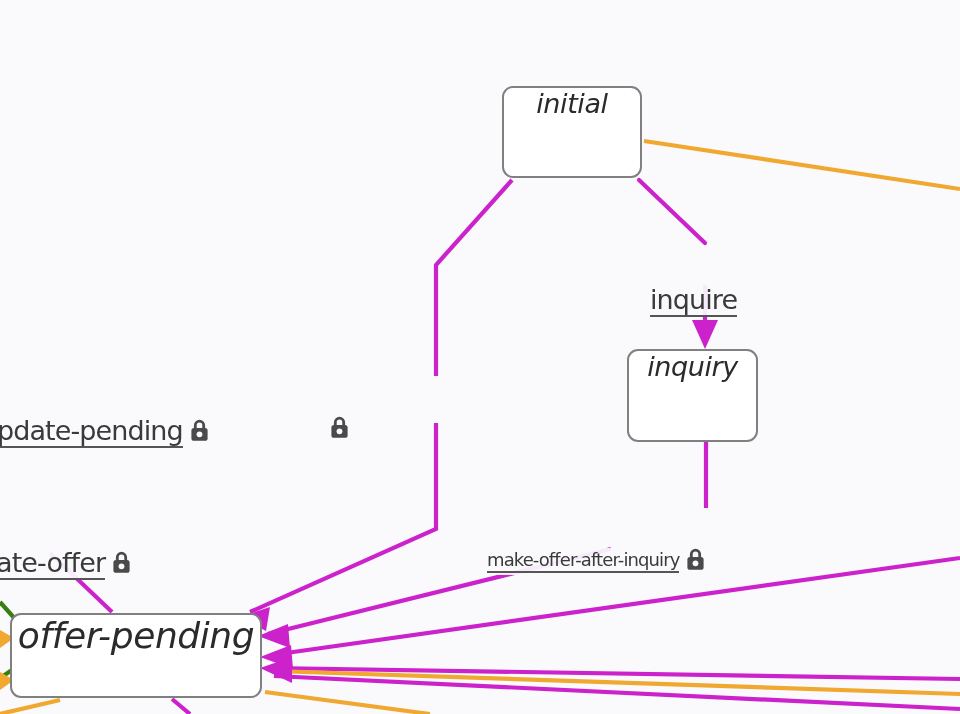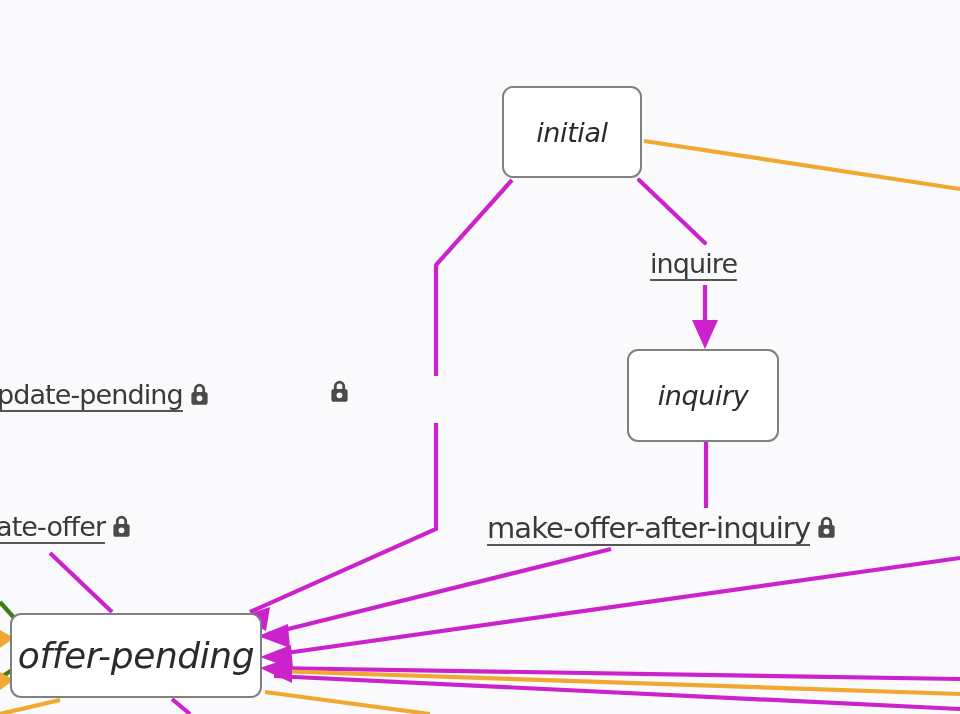--- a/index.html
+++ b/index.html
@@ -27,39 +27,40 @@
     height: 714px;
     pointer-events: none;
   }
   .state-node {
     position: absolute;
     box-sizing: border-box;
     background: #ffffff;
     border: 2.6px solid #808080;
     border-radius: 11px;
     display: flex;
-    align-items: center;
+    align-items: flex-start;
     justify-content: center;
   }
   .state-label {
     font-family: "DejaVu Sans", sans-serif;
     font-style: italic;
     font-weight: 400;
     color: #2b2b2b;
     letter-spacing: -0.4px;
     white-space: nowrap;
   }
   .edge-label {
     position: absolute;
     display: flex;
     align-items: center;
     gap: 7px;
     white-space: nowrap;
     background: rgba(250,250,253,0.93);
     padding: 0 1px;
+    margin-top: 36px;
   }
   .edge-label-text {
     font-family: "DejaVu Sans", sans-serif;
     font-weight: 400;
     color: #3a3a3a;
     letter-spacing: -0.9px;
     border-bottom: 2.4px solid #555555;
     line-height: 1.12;
   }
   .lock-icon {
@@ -108,21 +109,21 @@
     <path d="M 0 678 L 12 670" fill="none" stroke="#3a7d10" stroke-width="4.2" stroke-linecap="butt"></path>
     <polygon points="14,638 0,630 0,648" fill="#f0a830"></polygon>
     <polygon points="14,680 0,672 0,690" fill="#f0a830"></polygon>
     <path d="M 0 714 L 60 700" fill="none" stroke="#f0a830" stroke-width="4.2" stroke-linecap="butt"></path>
   </svg>
 
   <div class="state-node" style="left:502px; top:86px; width:140px; height:92px;">
     <span class="state-label" style="font-size:27px;">initial</span>
   </div>
 
-  <div class="state-node" style="left:627px; top:349px; width:152px; height:93px;">
+  <div class="state-node" style="left:627px; top:349px; width:131px; height:93px;">
     <span class="state-label" style="font-size:27px;">inquiry</span>
   </div>
 
   <div class="state-node" style="left:10px; top:613px; width:252px; height:85px;">
     <span class="state-label" style="font-size:36px;">offer-pending</span>
   </div>
 
   <div class="edge-label" style="left:649px; top:249px;">
     <span class="edge-label-text" style="font-size:27px;">inquire</span>
   </div>
@@ -153,21 +154,21 @@
     <span class="lock-icon">
       <svg width="19" height="23" viewBox="0 0 19 23" xmlns="http://www.w3.org/2000/svg">
         <path d="M5.3 9.2 V6.4 a4.2 4.2 0 0 1 8.4 0 V9.2" fill="none" stroke="#4a4a4a" stroke-width="2.8"></path>
         <rect x="1.4" y="8.9" width="16.2" height="12.9" rx="2.6" fill="#4a4a4a"></rect>
         <circle cx="9.5" cy="15.3" r="2.9" fill="#fafafd"></circle>
       </svg>
     </span>
   </div>
 
   <div class="edge-label" style="left:486px; top:512px;">
-    <span class="edge-label-text" style="font-size:29px;">make-offer-after-inquiry</span>
+    <span class="edge-label-text" style="font-size:18px;">make-offer-after-inquiry</span>
     <span class="lock-icon">
       <svg width="19" height="23" viewBox="0 0 19 23" xmlns="http://www.w3.org/2000/svg">
         <path d="M5.3 9.2 V6.4 a4.2 4.2 0 0 1 8.4 0 V9.2" fill="none" stroke="#4a4a4a" stroke-width="2.8"></path>
         <rect x="1.4" y="8.9" width="16.2" height="12.9" rx="2.6" fill="#4a4a4a"></rect>
         <circle cx="9.5" cy="15.3" r="2.9" fill="#fafafd"></circle>
       </svg>
     </span>
   </div>
 
 </div>

